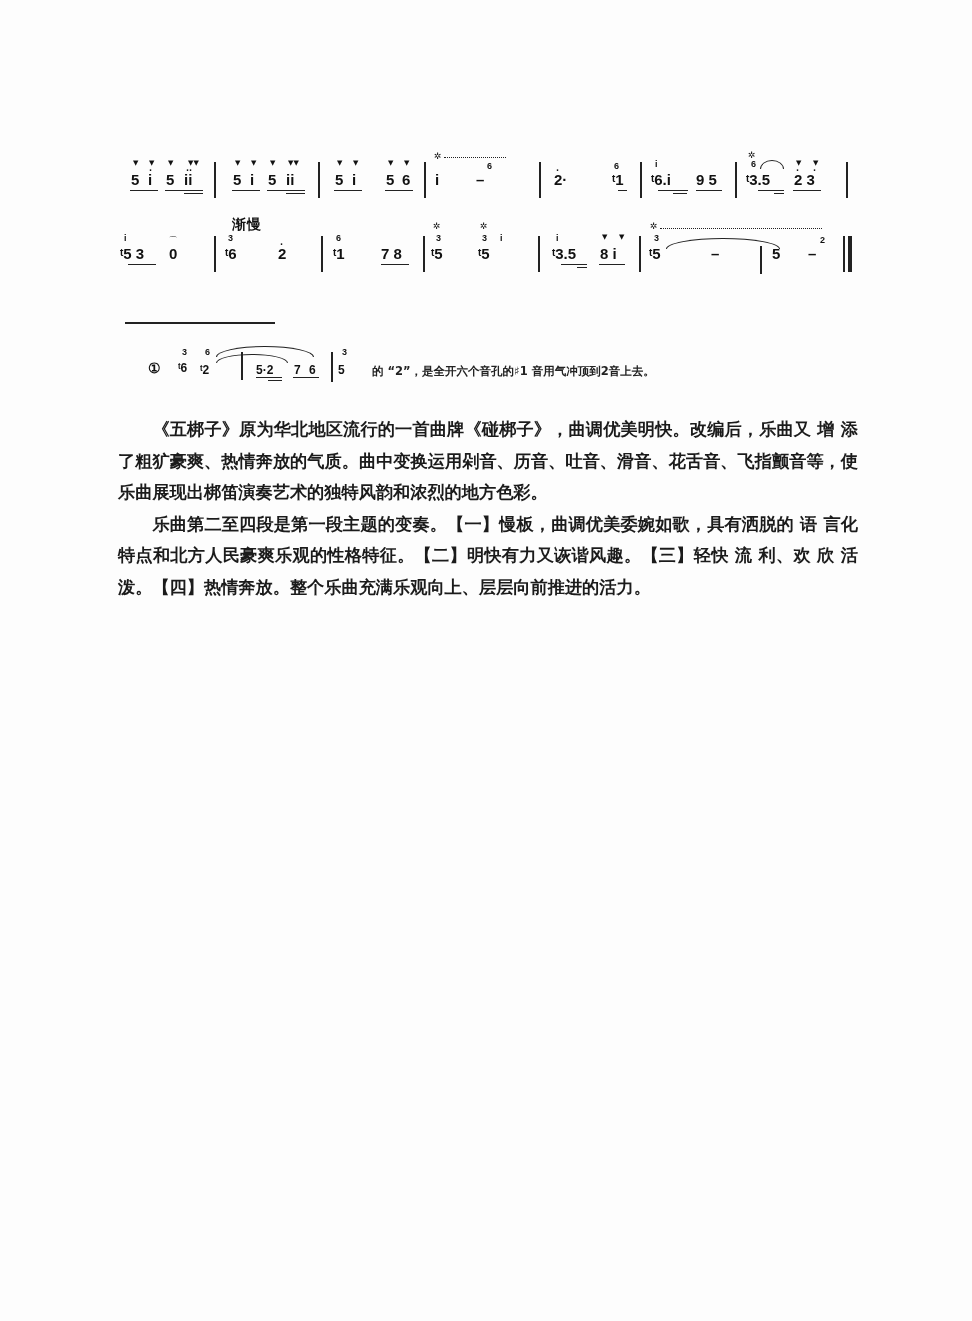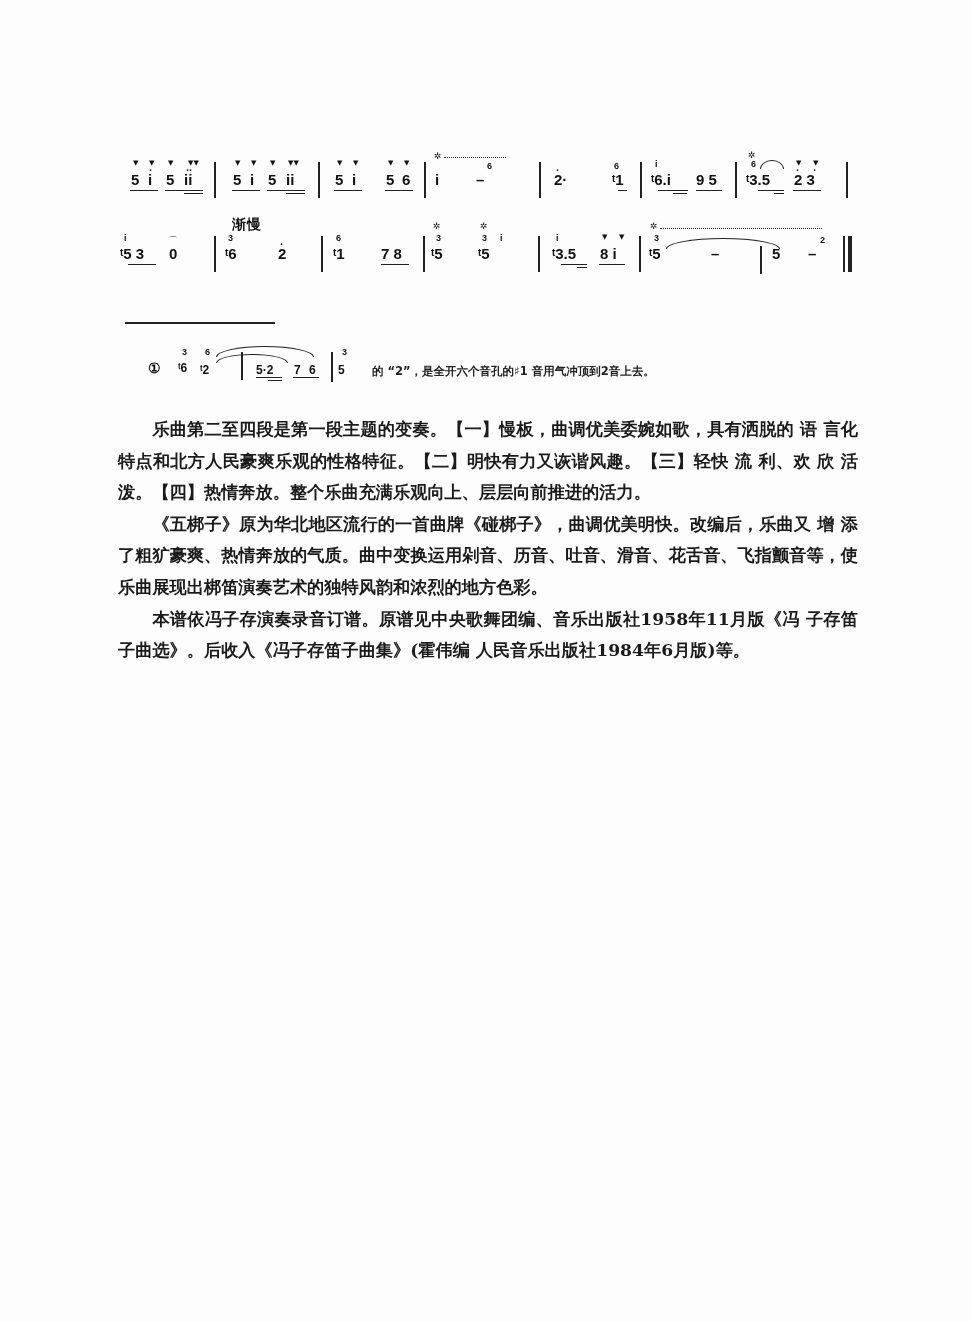--- a/index.html
+++ b/index.html
@@ -194,17 +194,16 @@
     <span class="uline" style="left:108px;top:41px;width:26px"></span>
     <span class="uline" style="left:120px;top:44px;width:14px"></span>
     <span class="uline" style="left:145px;top:41px;width:26px"></span>
     <span class="bar" style="left:183px;top:16px;height:30px"></span>
     <span class="grace" style="left:194px;top:12px">3</span>
     <span class="note" style="left:190px;top:26px;font-size:12px">5</span>
     <span class="fn-text" style="left:224px;top:28px">的 “2”，是全开六个音孔的♯1 音用气冲顶到2音上去。</span>
   </div>
 
   <div class="prose">
+    <p>《五梆子》原为华北地区流行的一首曲牌《碰梆子》，曲调优美明快。改编后，乐曲又 增 添了粗犷豪爽、热情奔放的气质。曲中变换运用剁音、历音、吐音、滑音、花舌音、飞指颤音等，使乐曲展现出梆笛演奏艺术的独特风韵和浓烈的地方色彩。</p>
     <p>乐曲第二至四段是第一段主题的变奏。【一】慢板，曲调优美委婉如歌，具有洒脱的 语 言化特点和北方人民豪爽乐观的性格特征。【二】明快有力又诙谐风趣。【三】轻快 流 利、欢 欣 活泼。【四】热情奔放。整个乐曲充满乐观向上、层层向前推进的活力。</p>
-    <p>《五梆子》原为华北地区流行的一首曲牌《碰梆子》，曲调优美明快。改编后，乐曲又 增 添了粗犷豪爽、热情奔放的气质。曲中变换运用剁音、历音、吐音、滑音、花舌音、飞指颤音等，使乐曲展现出梆笛演奏艺术的独特风韵和浓烈的地方色彩。</p>
-    <p>本谱依冯子存演奏录音订谱。原谱见中央歌舞团编、音乐出版社1958年11月版《冯 子存笛子曲选》。后收入《冯子存笛子曲集》(霍伟编  人民音乐出版社1984年6月版)等。</p>
   </div>
 </div>
 
 </body></html>

